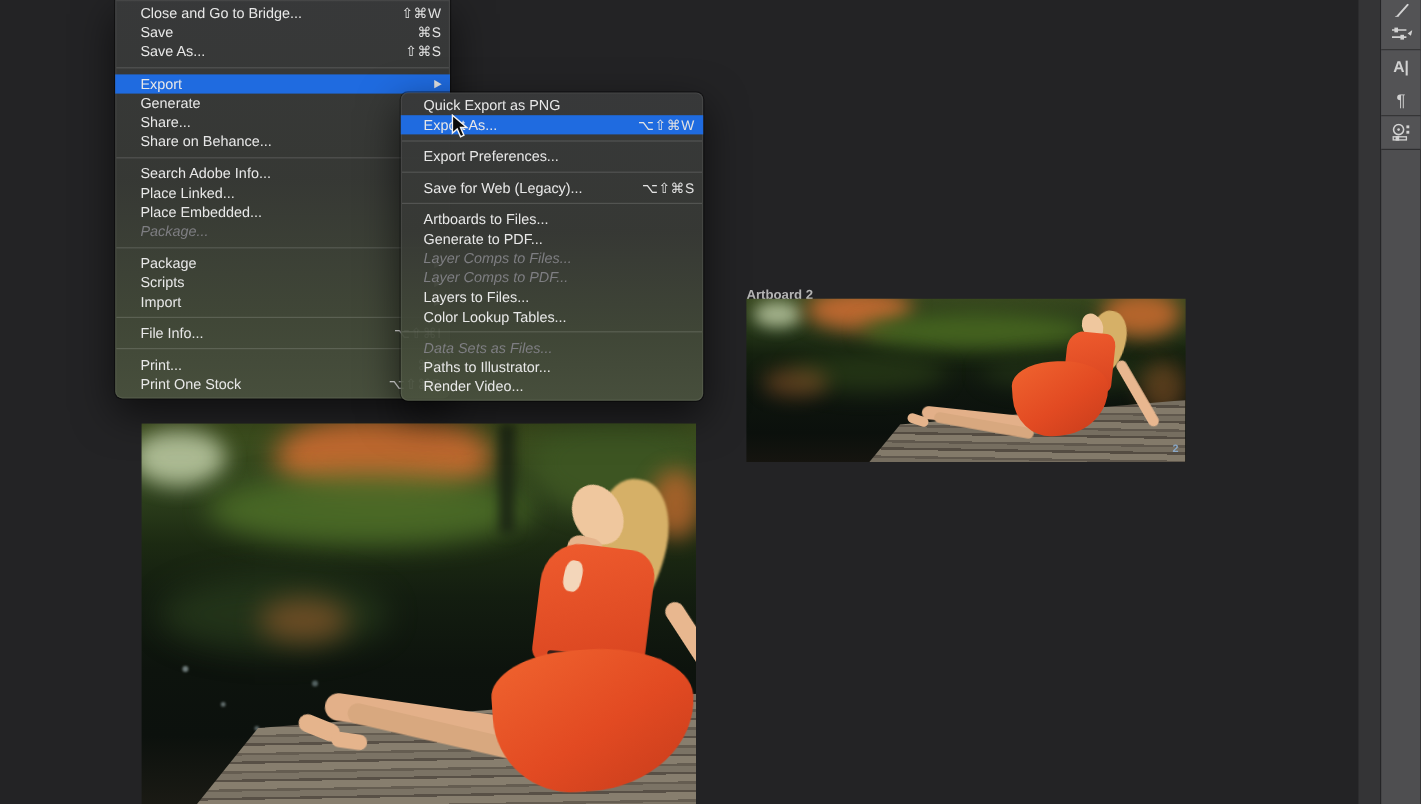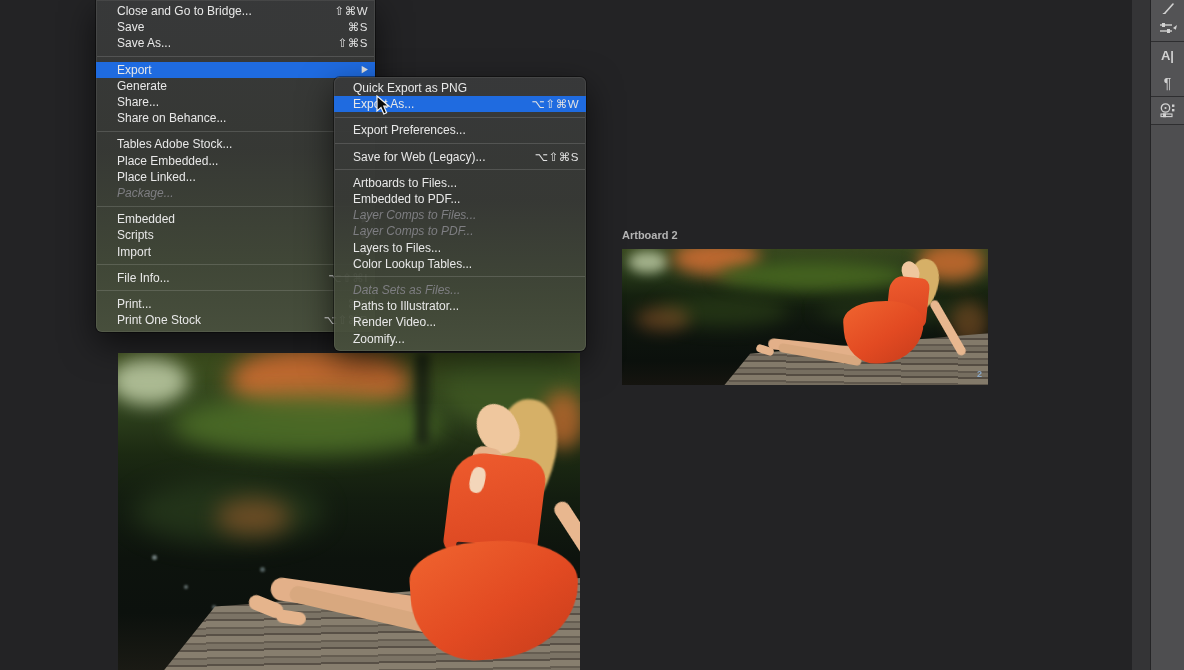--- a/index.html
+++ b/index.html
@@ -33,21 +33,21 @@
   .mi{display:flex;align-items:center;justify-content:space-between;height:16.2px;
       padding:0 7px 0 21px;font-size:12px;color:#e8e8e8;white-space:nowrap;}
   .menu-export .mi{padding-left:19px;}
   .mi .sc{font-size:11.5px;letter-spacing:.5px;color:#e3e3e3;}
   .mi .arrow{font-size:8px;color:#e3e3e3;transform:scaleY(1.15);}
   .mi.hl{background:#1f6be0;}
   .mi.dis,.mi.dis .sc{color:#7e7e82;font-style:italic;}
   .msep{height:1px;background:rgba(255,255,255,.14);margin:4.5px 1px;}
 
   
-  .ab-label{position:absolute;left:622px;top:229px;font-size:11px;font-weight:700;color:#b4b4b4;}
+  .ab-label{position:absolute;left:622px;top:240px;font-size:11px;font-weight:700;color:#b4b4b4;}
   .wm2{position:absolute;right:6px;bottom:6px;font-size:9px;font-weight:700;color:#8fb3d9;opacity:.85;}
 
   
   .scroll-track{position:absolute;left:1132px;top:0;width:18px;height:670px;background:#343436;}
   .sidebar{position:absolute;left:1150px;top:0;width:34px;height:670px;background:#4e4e50;border-left:1px solid #242426;box-sizing:border-box;}
   .pgroup{border-bottom:1px solid #2e2e30;background:#535355;}
   .pbtn{height:27px;display:flex;align-items:center;justify-content:center;color:#d2d2d2;}
   .pbtn.cut{height:14px;overflow:hidden;}
   .pbtn .tglyph{font-size:13px;font-weight:600;letter-spacing:0;}
   .pbtn .para{font-size:14px;font-weight:400;}
@@ -132,34 +132,34 @@
         <span class="arrow">▶</span>
       </div>
       <div class="mi">
         <span>Share...</span>
       </div>
       <div class="mi">
         <span>Share on Behance...</span>
       </div>
       <div class="msep"></div>
       <div class="mi">
-        <span>Tables Adobe Stock...</span>
+        <span>Search Adobe Info...</span>
+      </div>
+      <div class="mi">
+        <span>Place Linked...</span>
       </div>
       <div class="mi">
         <span>Place Embedded...</span>
       </div>
-      <div class="mi">
-        <span>Place Linked...</span>
-      </div>
       <div class="mi dis">
         <span>Package...</span>
       </div>
       <div class="msep"></div>
       <div class="mi">
-        <span>Embedded</span>
+        <span>Package</span>
         <span class="arrow">▶</span>
       </div>
       <div class="mi">
         <span>Scripts</span>
         <span class="arrow">▶</span>
       </div>
       <div class="mi">
         <span>Import</span>
         <span class="arrow">▶</span>
       </div>
@@ -193,21 +193,21 @@
       <div class="msep"></div>
       <div class="mi">
         <span>Save for Web (Legacy)...</span>
         <span class="sc">⌥⇧⌘S</span>
       </div>
       <div class="msep"></div>
       <div class="mi">
         <span>Artboards to Files...</span>
       </div>
       <div class="mi">
-        <span>Embedded to PDF...</span>
+        <span>Generate to PDF...</span>
       </div>
       <div class="mi dis">
         <span>Layer Comps to Files...</span>
       </div>
       <div class="mi dis">
         <span>Layer Comps to PDF...</span>
       </div>
       <div class="mi">
         <span>Layers to Files...</span>
       </div>
@@ -216,23 +216,20 @@
       </div>
       <div class="msep"></div>
       <div class="mi dis">
         <span>Data Sets as Files...</span>
       </div>
       <div class="mi">
         <span>Paths to Illustrator...</span>
       </div>
       <div class="mi">
         <span>Render Video...</span>
-      </div>
-      <div class="mi">
-        <span>Zoomify...</span>
       </div>
     </div>
 
   <svg class="cursor" width="15" height="21" viewBox="0 0 15 21">
     <path d="M1 1 L1 16 L5 12.5 L7.8 19 L10.6 17.7 L7.8 11.2 L13 11.2 Z" fill="#0b0b0b" stroke="#f2f2f2" stroke-width="1.2"></path>
   </svg>
 
   <div class="scroll-track">
     
   </div>

